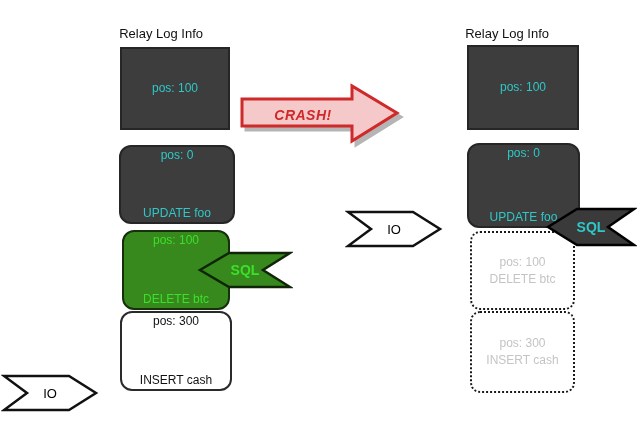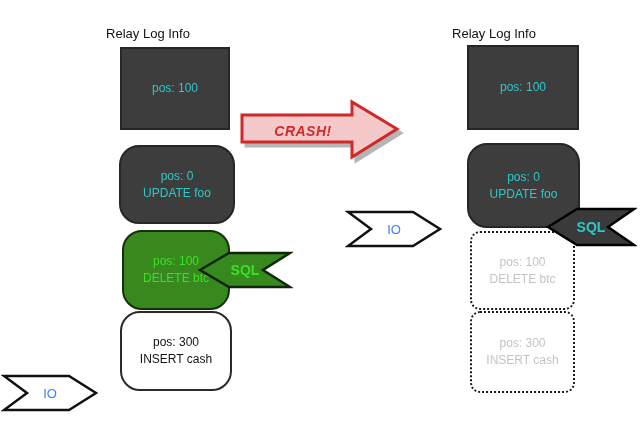--- a/index.html
+++ b/index.html
@@ -1,39 +1,39 @@
 <!DOCTYPE html>
 <html><head>
 <meta charset="utf-8">
 <style>
   html,body{margin:0;padding:0;background:#fff;}
   .canvas{
     position:relative;width:640px;height:427px;background:#ffffff;
     font-family:"Liberation Sans",sans-serif;overflow:hidden;
   }
   .col-title{
-    position:absolute;width:110px;text-align:center;
+    position:absolute;width:110px;text-align:right;
     font-size:13px;color:#111;z-index:1;
   }
   .box{
     position:absolute;box-sizing:border-box;z-index:1;
     display:flex;flex-direction:column;align-items:center;justify-content:center;
     text-align:center;font-size:12px;line-height:1.4;margin-left:32px;
   }
   .box span{display:block;}
   .dark{background:#3d3d3d;border:2px solid #262626;color:#2fc8c8;}
-  .rounded{border-radius:20px;}
+  .rounded{border-radius:12px;justify-content:space-between;}
   .green{background:#37881d;border:2.5px solid #16300c;color:#3ce02a;}
   .white{background:#ffffff;border:2px solid #2a2a2a;color:#111111;}
   .dotted{background:#ffffff;border:2px dotted #1a1a1a;border-radius:10px;color:#c4c4c4;}
   .arrow{
     position:absolute;z-index:2;display:flex;align-items:center;justify-content:center;
   }
   .arrow svg{position:absolute;left:0;top:0;width:100%;height:100%;}
-  .arrow .alabel{position:relative;z-index:1;font-size:13px;color:#3b82f6;}
+  .arrow .alabel{position:relative;z-index:1;font-size:13px;color:#000000;}
   .arrow .sql-green{font-weight:bold;font-size:14px;color:#3ce02a;}
   .arrow .sql-cyan{font-weight:bold;font-size:14px;color:#2fc8c8;}
   .crash{
     position:absolute;z-index:2;display:flex;align-items:center;justify-content:center;
     filter:drop-shadow(4px 4px 0 #b5b5b5);
   }
   .crash svg{position:absolute;left:0;top:0;width:100%;height:100%;}
   .crash .alabel{
     position:relative;z-index:1;font-weight:bold;font-style:italic;
     font-size:14px;color:#cf2929;letter-spacing:.5px;padding-right:34px;
@@ -72,21 +72,21 @@
     <span class="alabel sql-green">SQL</span>
   </div>
 
   <div class="arrow" style="left:1px;top:373px;width:98px;height:40px;">
     <svg viewBox="0 0 98 40">
       <polygon points="3,3 68,3 95,20 68,37 3,37 26,20" fill="#ffffff" stroke="#111111" stroke-width="2.5" stroke-linejoin="miter"></polygon>
     </svg>
     <span class="alabel">IO</span>
   </div>
 
-  <div class="crash" style="left:238px;top:98px;width:164px;height:66px;">
+  <div class="crash" style="left:238px;top:82px;width:164px;height:66px;">
     <svg viewBox="0 0 164 66">
       <polygon points="4,17 114,17 114,4 159,31 114,59 114,44 4,44" fill="#f5c9c9" stroke="#cf2929" stroke-width="3" stroke-linejoin="miter"></polygon>
     </svg>
     <span class="alabel">CRASH!</span>
   </div>
 
   <div class="col-title" style="left:439px;top:26px;">Relay Log Info</div>
 
   <div class="box dark" style="left:435px;top:45px;width:112px;height:85px;">
     <span>pos: 100</span>

